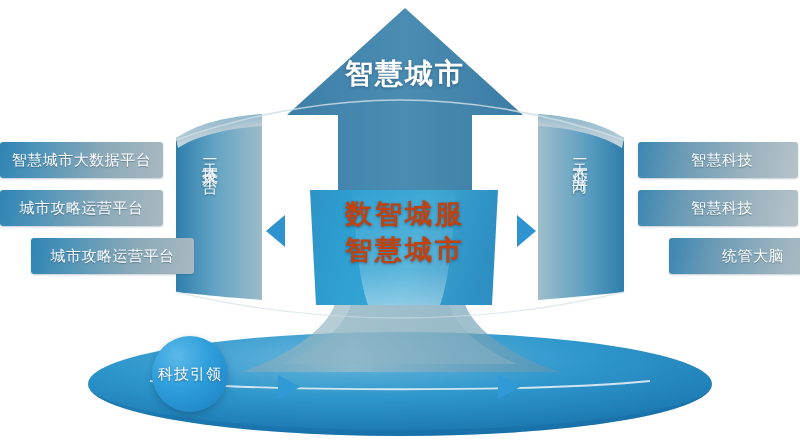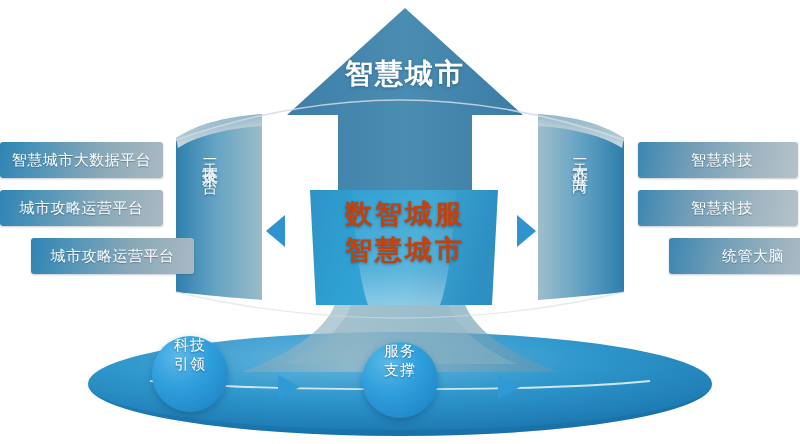--- a/index.html
+++ b/index.html
@@ -50,21 +50,21 @@
   
   #arrow-title{
     position:absolute;left:300px;top:55px;width:210px;text-align:center;
     color:#ffffff;font-size:28px;font-weight:bold;letter-spacing:2px;
     text-shadow:0 1px 3px rgba(25,65,95,.5);
   }
 
   
   .stage-circle{
     position:absolute;width:76px;height:76px;border-radius:50%;
-    display:flex;flex-direction:column;align-items:center;
+    display:flex;flex-direction:row;align-items:center;justify-content:center;
     color:#ffffff;font-size:15px;line-height:1.25;letter-spacing:1px;
     background:radial-gradient(circle at 34% 26%,#5cb8e8 0%,#2f9fdc 42%,#1b7ec0 100%);
     box-shadow:0 3px 7px rgba(20,60,95,.35);
     text-shadow:0 1px 2px rgba(15,55,90,.5);
   }
   #circle-1{left:152px;top:336px;}
   #circle-2{left:362px;top:342px;}
   #circle-3{left:582px;top:336px;}
 </style>
 </head>
@@ -196,18 +196,14 @@
   <div class="sidebar-group">
     <div class="label-bar label-right lb1">智慧科技</div>
     <div class="label-bar label-right lb2">智慧科技</div>
     <div class="label-bar label-right lb3">统管大脑</div>
   </div>
 
   <div id="circle-1" class="stage-circle">
     <span>科技</span>
     <span>引领</span>
   </div>
-  <div id="circle-2" class="stage-circle">
-    <span>服务</span>
-    <span>支撑</span>
-  </div>
 
 </div>
 
 </body></html>

